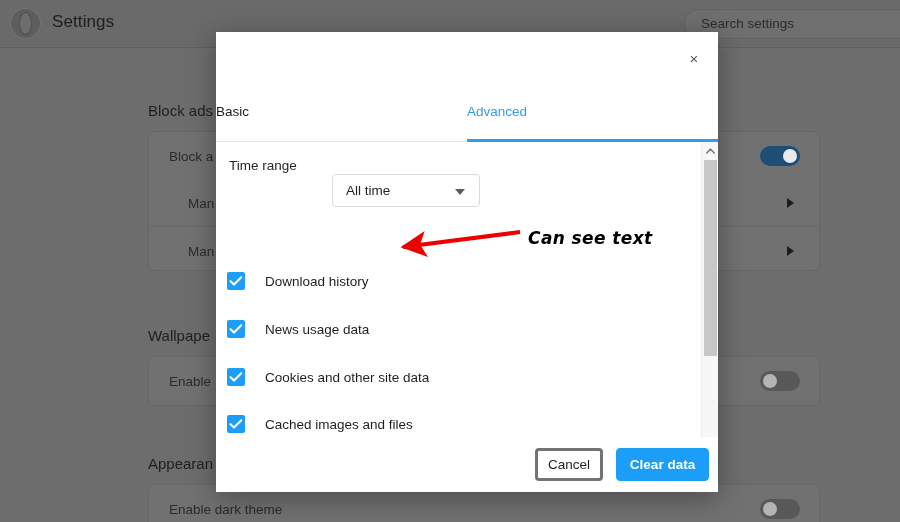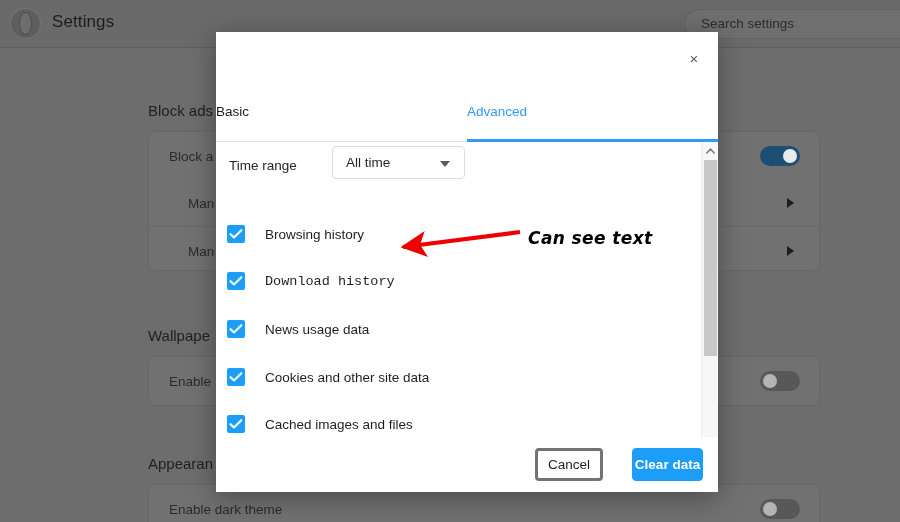--- a/index.html
+++ b/index.html
@@ -191,22 +191,22 @@
     box-sizing: border-box;
   }
   .timerange-label {
     position: absolute;
     left: 13px; top: 16px;
     font-size: 13.5px;
     color: #262626;
   }
   .select {
     position: absolute;
-    left: 116px; top: 4px;
-    width: 133px; height: 33px;
+    left: 116px; top: 32px;
+    width: 148px; height: 33px;
     border: 1px solid #dcdcdc;
     border-radius: 4px;
     background: #fff;
     box-sizing: border-box;
     cursor: pointer;
   }
   .select .val {
     position: absolute;
     left: 13px; top: 8px;
     font-size: 13.5px;
@@ -288,22 +288,22 @@
     box-sizing: border-box;
   }
   .btn-cancel {
     right: 115px;
     width: 68px;
     background: #fff;
     border: 3px solid #737373;
     color: #1f1f1f;
   }
   .btn-primary {
-    right: 15px;
-    width: 71px;
+    right: 9px;
+    width: 93px;
     background: #1b9df8;
     color: #ffffff;
     border: 1px solid #1b9df8;
     font-weight: bold;
   }
 
   
   #annotation { position: absolute; inset: 0; pointer-events: none; }
   .anno-text {
     position: absolute;
@@ -383,30 +383,22 @@
     <div class="tab-underline"></div>
 
     <div class="scrollarea">
 
       <div class="timerange-label">Time range</div>
       <div class="select">
         <span class="val">All time</span>
         <i class="caret"></i>
       </div>
 
-      <div class="check-row" style="top:77px;">
-        <span class="cbox">
-          <svg width="14" height="12" viewBox="0 0 14 12">
-              <path d="M1.5 6.2 L5 9.6 L12.3 2.2" stroke="#ffffff" stroke-width="2.1" fill="none" stroke-linecap="round" stroke-linejoin="round"></path>
-            </svg>
-        </span>
-        <span class="check-label">Browsing history</span>
-      </div>
-
-      <div class="check-row" style="top:124px;font-family:Liberation Mono, monospace;">
+
+      <div class="check-row" style="top:124px;">
         <span class="cbox">
           <svg width="14" height="12" viewBox="0 0 14 12">
               <path d="M1.5 6.2 L5 9.6 L12.3 2.2" stroke="#ffffff" stroke-width="2.1" fill="none" stroke-linecap="round" stroke-linejoin="round"></path>
             </svg>
         </span>
         <span class="check-label">Download history</span>
       </div>
 
       <div class="check-row" style="top:172px;">
         <span class="cbox">

